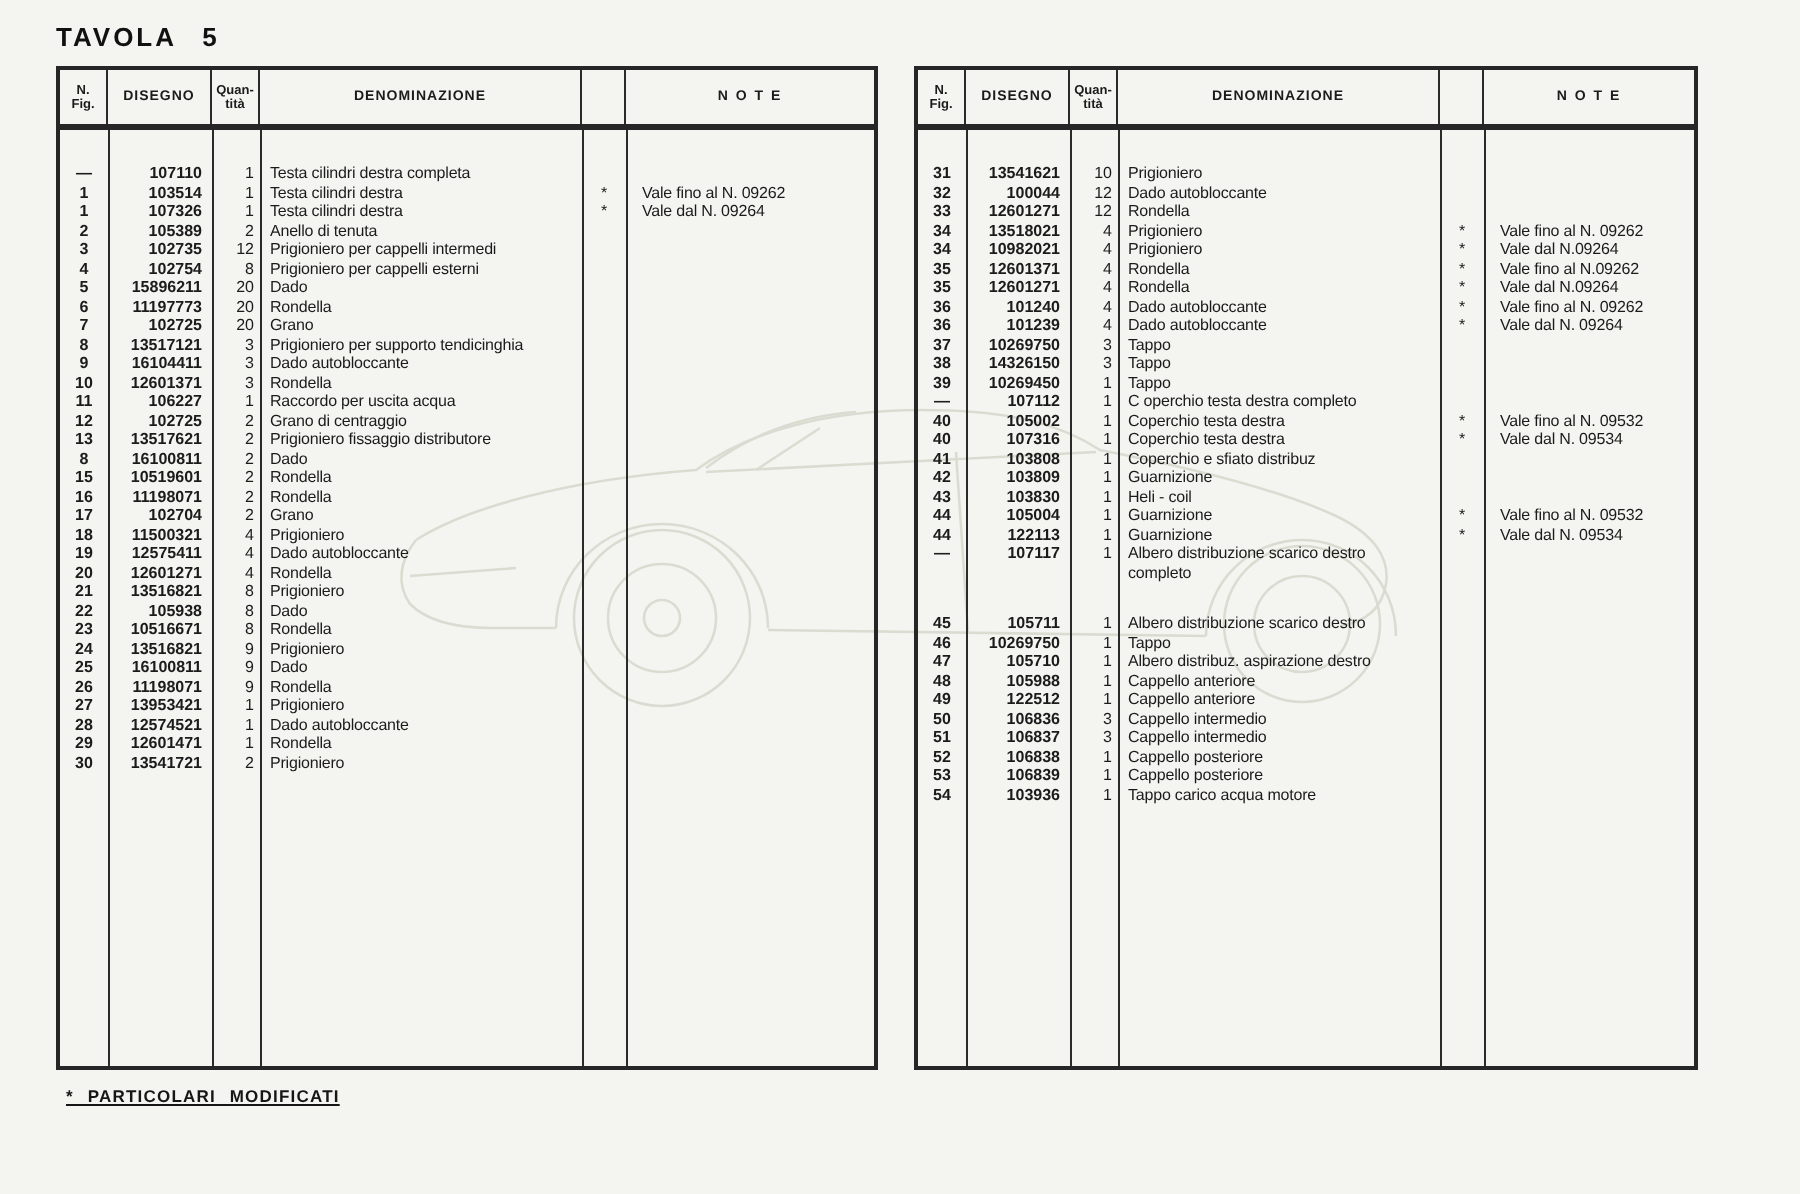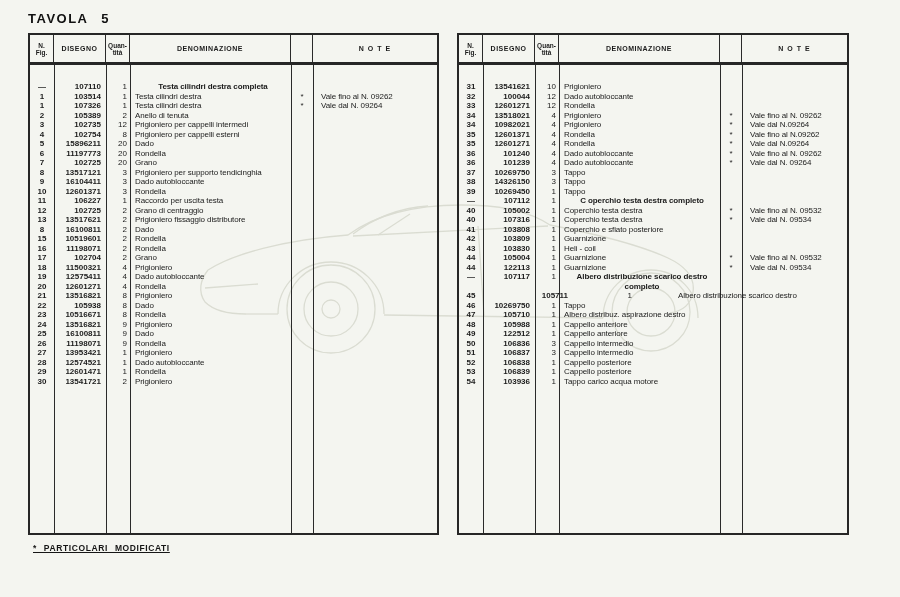--- a/index.html
+++ b/index.html
@@ -38,29 +38,29 @@
   .hc.star{width:22px;}
   .hc.note{flex:1 1 auto;font-size:7px;letter-spacing:1px;border-right:none;}
   .tb{
     position:relative;height:calc(100% - 30px);overflow:hidden;
     box-sizing:border-box;padding-top:17px;
   }
   .vline{position:absolute;top:0;bottom:0;width:1px;background:#2a2a2a;}
   .vl1{left:24px;}.vl2{left:76px;}.vl3{left:100px;}.vl4{left:261px;}.vl5{left:283px;}
   .row{display:flex;height:9.5px;line-height:9.6px;font-size:8px;position:relative;}
   .row.tall{height:19px;}
-  .row.gap{margin-top:0;gap:38px;}
+  .row.gap{margin-top:16px;}
   .c{box-sizing:border-box;flex:none;white-space:nowrap;overflow:visible;}
   .c.fig{width:24px;text-align:center;font-weight:700;}
   .c.dis{width:52px;text-align:right;padding-right:5px;font-weight:700;}
   .c.qty{width:24px;text-align:right;padding-right:3px;}
   .c.den{width:161px;padding-left:5px;letter-spacing:-.1px;}
   .c.star{width:22px;text-align:center;}
   .c.note{flex:1 1 auto;padding-left:8px;letter-spacing:-.1px;}
-  .row.bold .c.den{font-weight:700;text-align:center;}
+  .row.bold .c.den{font-weight:400;}
   .footnote{
     position:absolute;left:33px;top:543px;
     font-size:8.5px;font-weight:700;letter-spacing:.6px;word-spacing:4px;
     color:#161616;z-index:2;text-decoration:underline;
   }
 </style>
 </head>
 <body>
 
 <div class="page-title">TAVOLA 5</div>
@@ -213,21 +213,21 @@
         <span class="c qty">3</span>
         <span class="c den">Rondella</span>
         <span class="c star"></span>
         <span class="c note"></span>
       </div>
 
       <div class="row">
         <span class="c fig">11</span>
         <span class="c dis">106227</span>
         <span class="c qty">1</span>
-        <span class="c den">Raccordo per uscita testa</span>
+        <span class="c den">Raccordo per uscita acqua</span>
         <span class="c star"></span>
         <span class="c note"></span>
       </div>
 
       <div class="row">
         <span class="c fig">12</span>
         <span class="c dis">102725</span>
         <span class="c qty">2</span>
         <span class="c den">Grano di centraggio</span>
         <span class="c star"></span>
@@ -552,21 +552,21 @@
         <span class="c qty">1</span>
         <span class="c den">Coperchio testa destra</span>
         <span class="c star">*</span>
         <span class="c note">Vale dal N. 09534</span>
       </div>
 
       <div class="row">
         <span class="c fig">41</span>
         <span class="c dis">103808</span>
         <span class="c qty">1</span>
-        <span class="c den">Coperchio e sfiato posteriore</span>
+        <span class="c den">Coperchio e sfiato distribuz</span>
         <span class="c star"></span>
         <span class="c note"></span>
       </div>
 
       <div class="row">
         <span class="c fig">42</span>
         <span class="c dis">103809</span>
         <span class="c qty">1</span>
         <span class="c den">Guarnizione</span>
         <span class="c star"></span>

